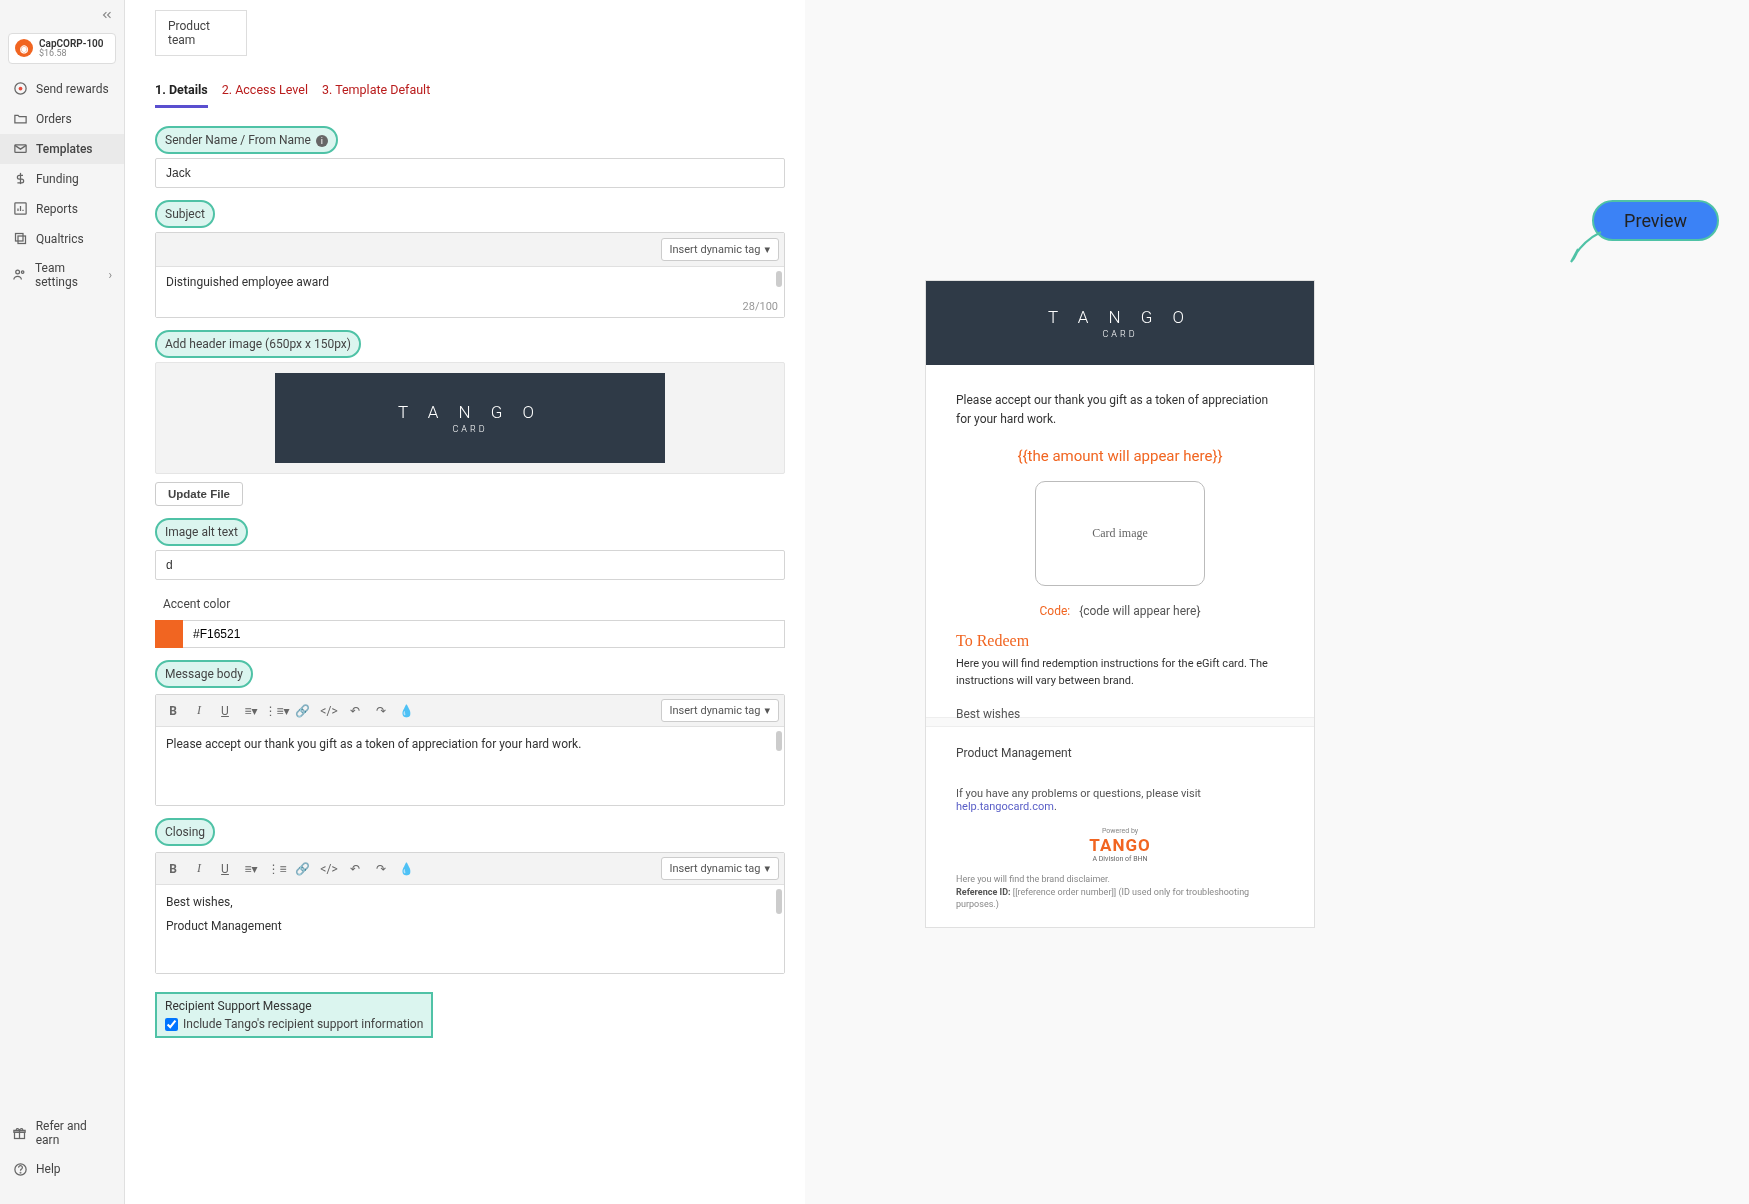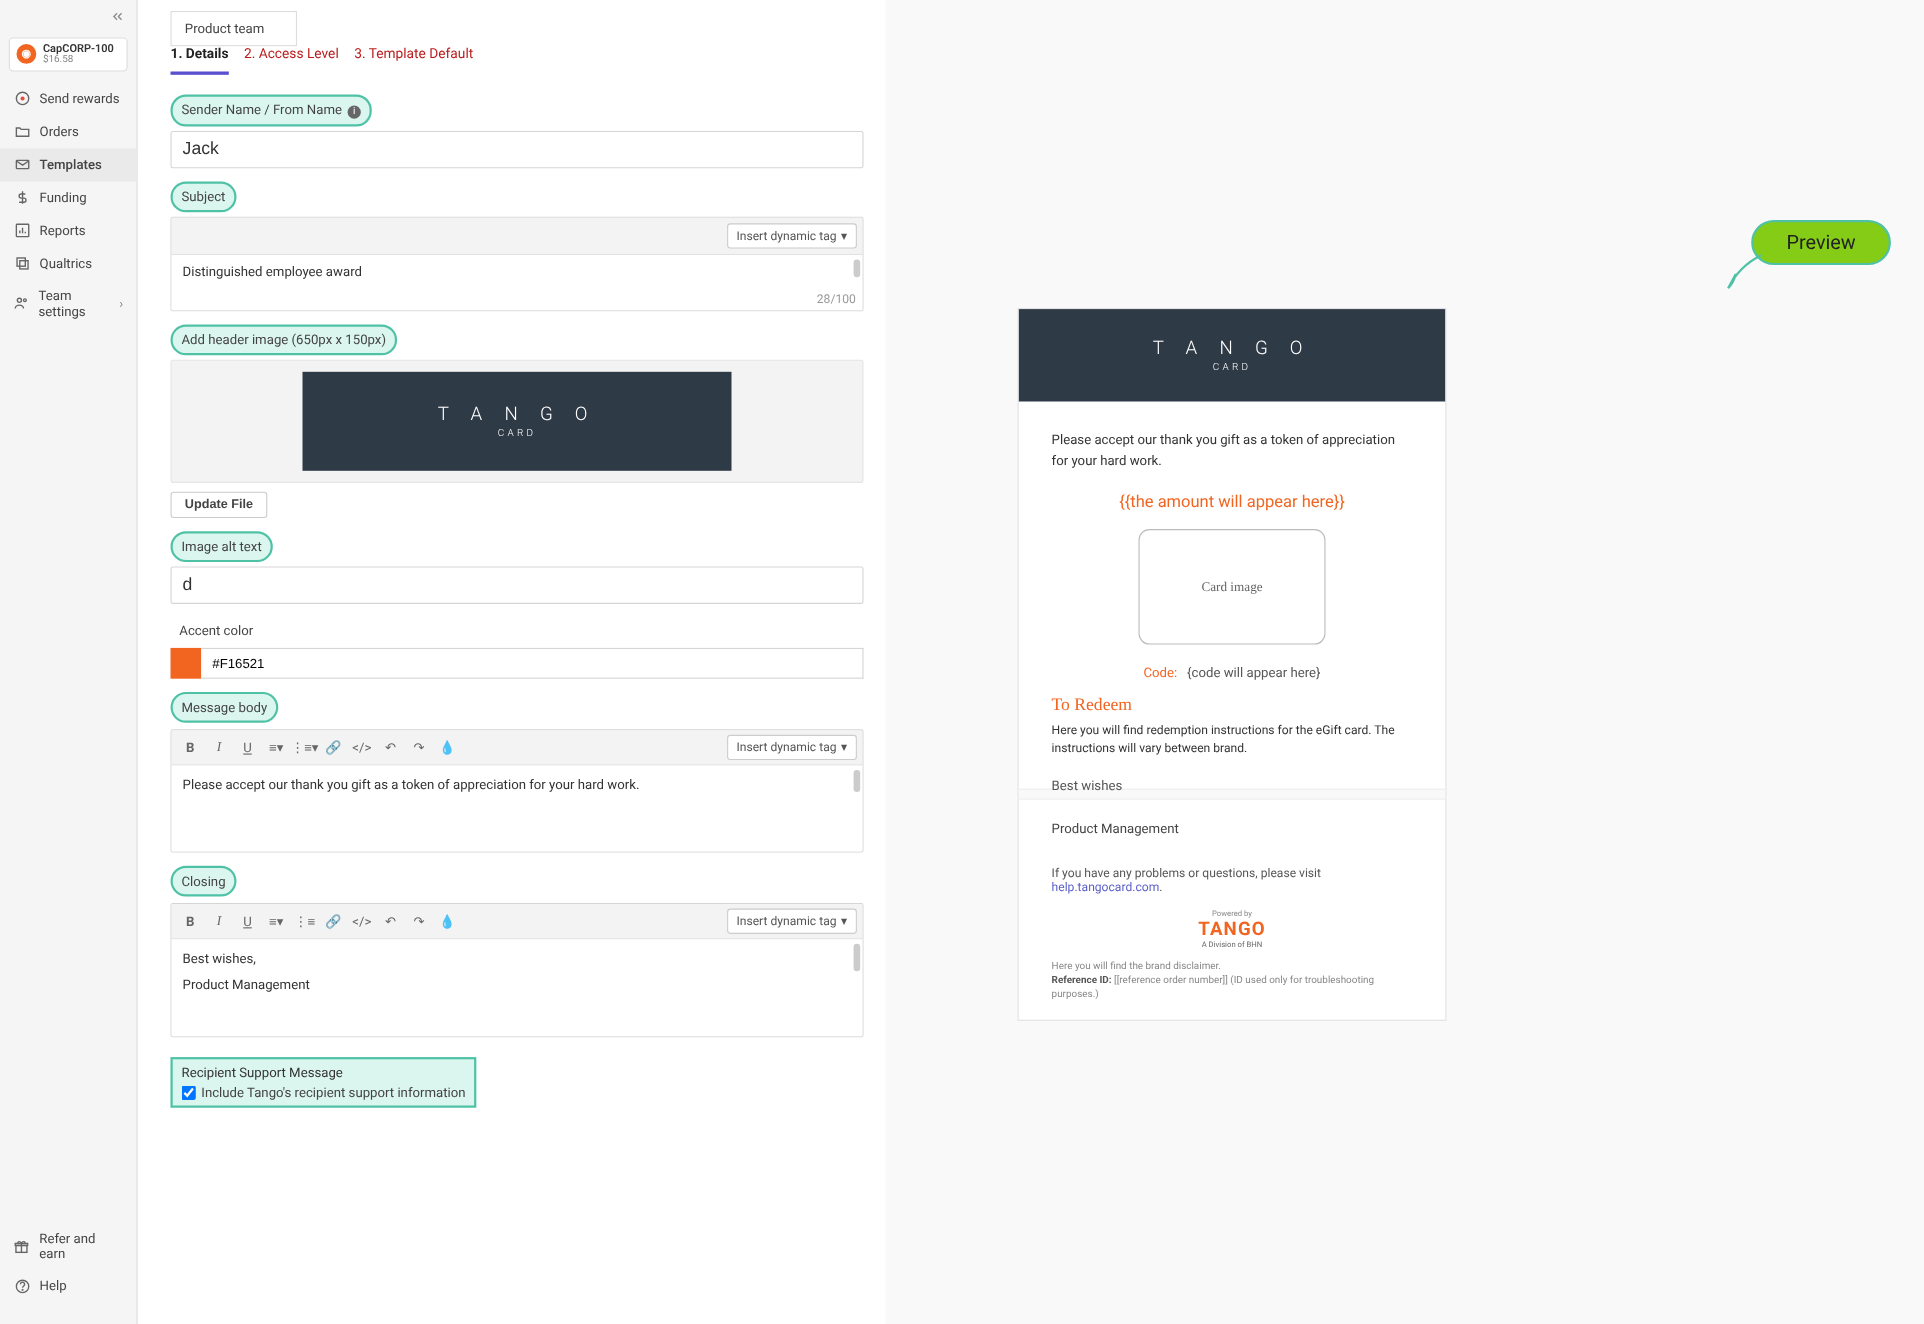--- a/index.html
+++ b/index.html
@@ -12,27 +12,27 @@
 .org-text { display: flex; flex-direction: column; line-height: 1.1; }
 .org-name { font-size: 10px; font-weight: 600; color: #333; }
 .org-sub { font-size: 9px; color: #888; }
 .nav-item { display: flex; align-items: center; gap: 8px; padding: 7px 12px; font-size: 12px; color: #444; cursor: pointer; }
 .nav-item.active { background: #eaeaea; font-weight: 500; }
 .nav-icon { width: 16px; height: 16px; display: flex; align-items: center; justify-content: center; color: #666; }
 .nav-chevron { margin-left: auto; color: #888; }
 .sidebar-bottom { margin-top: auto; padding-bottom: 20px; }
 .main { margin-left: 125px; flex: 1; display: flex; }
 .form-section { flex: 1; max-width: 680px; padding: 10px 20px 40px 30px; background: #fff; }
-.template-name-box { background: #fff; border: 1px solid #ddd; padding: 8px 12px; font-size: 12px; color: #444; width: 115px; margin-bottom: 0; }
+.template-name-box { background: #fff; border: 1px solid #ddd; padding: 8px 12px; font-size: 12px; color: #444; width: 92px; margin-bottom: 26px; }
 .tabs { display: flex; gap: 14px; margin-bottom: 18px; border-bottom: 0; }
 .tab { font-size: 12.5px; color: #b91c1c; padding-bottom: 8px; cursor: pointer; }
 .tab.active { font-weight: 700; color: #222; border-bottom: 3px solid #5a4fcf; text-align: center; }
 .field-label { display: inline-block; font-size: 12px; color: #444; padding: 5px 8px; margin-bottom: 4px; border-radius: 14px; }
 .hl { background: rgba(110, 214, 191, 0.25); border: 2px solid #4fc2a6; }
-.input-text { width: 100%; border: 1px solid #d5d5d5; border-radius: 2px; padding: 7px 10px; font-size: 16px; color: #333; background: #fff; }
+.input-text { width: 100%; border: 1px solid #d5d5d5; border-radius: 2px; padding: 7px 10px; font-size: 12px; color: #333; background: #fff; }
 .subject-shell { border: 1px solid #d5d5d5; border-radius: 2px; }
 .subject-toolbar { background: #f3f3f3; border-bottom: 1px solid #e0e0e0; display: flex; justify-content: flex-end; padding: 5px; }
 .dropdown-btn { background: #fff; border: 1px solid #ccc; border-radius: 3px; font-size: 11px; padding: 4px 8px; color: #555; cursor: pointer; display: inline-flex; align-items: center; gap: 4px; }
 .subject-body { padding: 8px 10px; font-size: 12px; color: #333; min-height: 50px; position: relative; background: #fff; }
 .subject-count { position: absolute; right: 6px; bottom: 4px; font-size: 11px; color: #999; }
 .header-upload { background: #f3f3f3; border: 1px solid #e5e5e5; border-radius: 2px; padding: 10px; display: flex; justify-content: center; }
 .header-image-preview { width: 390px; height: 90px; background: #2f3a47; display: flex; flex-direction: column; align-items: center; justify-content: center; color: #fff; letter-spacing: 8px; font-size: 17px; font-weight: 300; }
 .header-image-preview .sub { font-size: 9px; letter-spacing: 3px; margin-top: 2px; }
 .update-btn { background: #fff; border: 1px solid #ccc; border-radius: 3px; padding: 5px 12px; font-size: 11.5px; font-weight: 600; color: #444; cursor: pointer; margin-top: 8px; }
 .color-row { display: flex; align-items: stretch; }
@@ -45,21 +45,21 @@
 .rt-btn.italic { font-style: italic; font-family: serif; }
 .rt-btn.underline { text-decoration: underline; }
 .rt-spacer { flex: 1; }
 .rt-body { padding: 10px; font-size: 12px; background: #fff; min-height: 78px; position: relative; }
 .rt-body.tall { min-height: 88px; }
 .field-group { margin-bottom: 12px; }
 .checkbox-row { display: flex; align-items: center; gap: 5px; font-size: 12px; color: #444; padding: 3px 8px; }
 .recipient-support-box { display: inline-block; padding: 5px 0; margin-top: 6px; }
 .preview-wrap { position: relative; flex: 1; padding: 40px 30px 20px 120px; }
 .preview-callout { position: absolute; top: 200px; right: 30px; }
-.callout-bubble { border: 2px solid #4fc2a6; border-radius: 22px; padding: 8px 30px; font-size: 18px; color: #222; background: #84cc16; position: relative; }
+.callout-bubble { border: 2px solid #4fc2a6; border-radius: 22px; padding: 8px 30px; font-size: 18px; color: #222; background: #3b82f6; position: relative; }
 .preview-panel { width: 390px; border: 1px solid #e0e0e0; background: #fff; margin-top: 240px; overflow: hidden; }
 .preview-header { background: #2f3a47; color: #fff; padding: 26px 0; text-align: center; letter-spacing: 8px; font-size: 17px; font-weight: 300; }
 .preview-header .sub { font-size: 9px; letter-spacing: 3px; margin-top: 2px; display: block; }
 .preview-body { padding: 26px 30px 16px 30px; }
 .preview-msg { font-size: 12px; color: #333; line-height: 1.6; margin-bottom: 18px; }
 .preview-amount { text-align: center; color: #F16521; font-size: 15px; margin-bottom: 16px; }
 .card-box { border: 1px solid #bbb; border-radius: 10px; width: 170px; height: 105px; margin: 0 auto 18px auto; display: flex; align-items: center; justify-content: center; font-size: 12px; color: #666; font-family: Georgia, serif; }
 .code-row { text-align: center; font-size: 12px; margin-bottom: 14px; }
 .code-label { color: #F16521; }
 .code-val { color: #555; }

